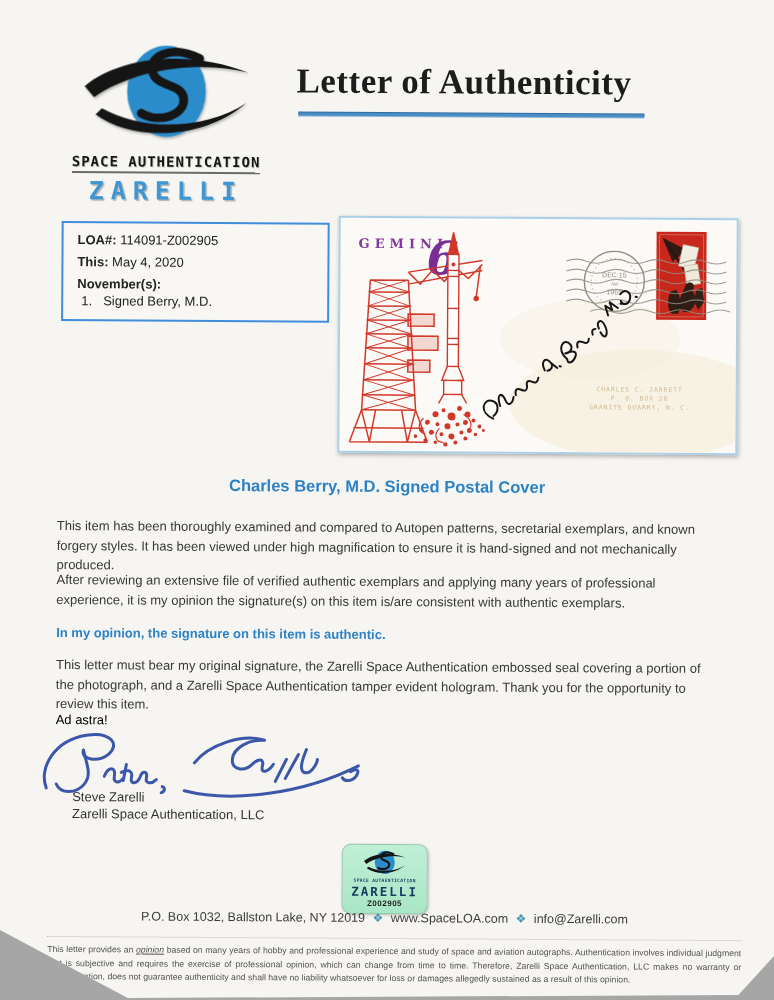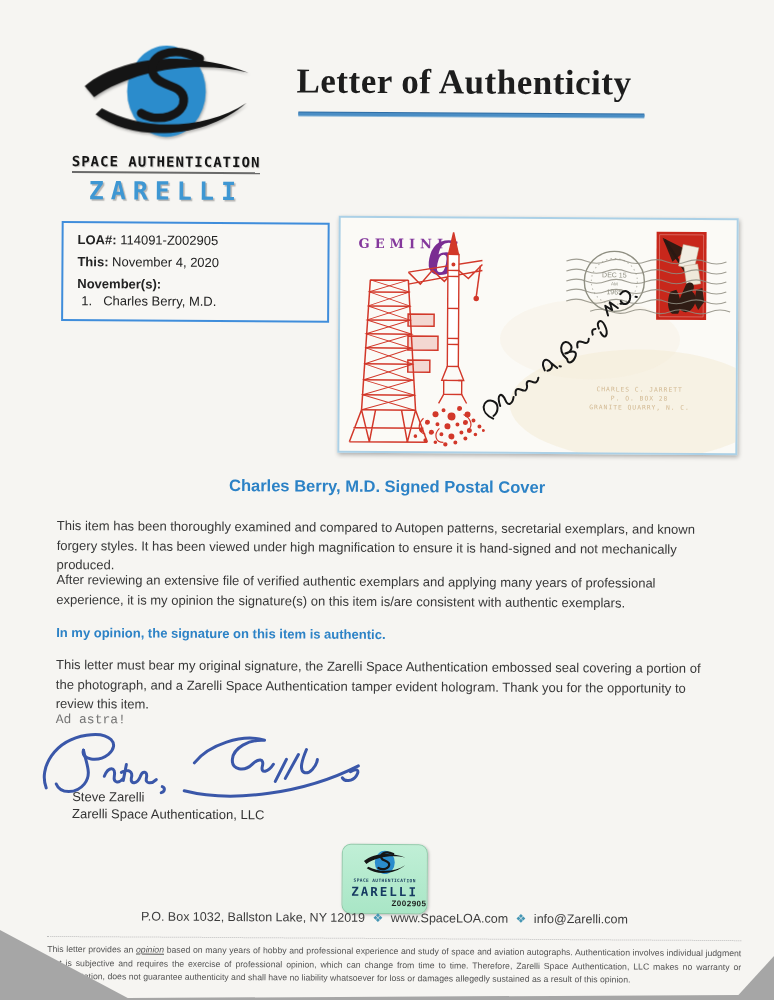--- a/index.html
+++ b/index.html
@@ -35,33 +35,33 @@
   .cover{position:absolute;left:337px;top:216px;width:396px;height:233px;background:#fbfaf6;
     border:2px solid #abd0e6;box-shadow:1px 2px 4px rgba(0,0,0,.3);}
   .cover svg{display:block;width:100%;height:100%;}
 
   
   .item-title{position:absolute;left:0;top:477px;width:774px;text-align:center;
     font-size:16.5px;font-weight:bold;color:#2c82c6;}
   .bodypara{position:absolute;left:57px;width:664px;font-size:13px;line-height:19.5px;color:#383838;}
   .p1{top:518px;} .p2{top:572px;} .p3{top:657px;}
   .opinion{position:absolute;left:57px;top:627px;width:664px;font-size:13px;font-weight:bold;color:#2c82c6;}
-  .closing{position:absolute;left:57px;top:714px;font-size:13px;color:#737373;font-family:Liberation Mono, monospace;}
+  .closing{position:absolute;left:57px;top:714px;font-size:13px;color:#000000;}
   .sig-script{position:absolute;left:36px;top:726px;width:344px;height:80px;}
   .signer-name{position:absolute;left:74px;top:791px;font-size:13px;color:#333;text-align:right;}
   .signer-co{position:absolute;left:74px;top:808px;font-size:13px;color:#333;}
 
   
   .seal{position:absolute;left:344px;top:844px;width:86px;height:70px;border-radius:9px;
     background:linear-gradient(180deg,#c0efd6,#a9e6c6);border:1px solid #8cc9a7;
     box-shadow:1px 1px 3px rgba(0,0,0,.25);text-align:center;padding-top:3px;box-sizing:border-box;}
   .seal .mini-logo{width:46px;height:30px;display:block;margin:0 auto;}
   .seal-org{font-family:"DejaVu Sans Mono",monospace;font-size:4.5px;font-weight:bold;color:#17395c;letter-spacing:.4px;}
   .seal-brand{font-family:"DejaVu Sans Mono",monospace;font-size:12.5px;font-weight:bold;color:#163a61;letter-spacing:2px;margin-top:1px;}
-  .seal-serial{font-size:8px;font-weight:bold;color:#1b1b1b;letter-spacing:.5px;text-align:right;}
+  .seal-serial{font-size:8px;font-weight:bold;color:#1b1b1b;letter-spacing:.5px;}
 
   
   .footer-line{position:absolute;left:0;top:911px;width:774px;text-align:center;font-size:12.5px;color:#3c3c3c;}
   .footer-line .sep{color:#4596b4;font-size:12px;padding:0 4px;}
   .disclaimer{position:absolute;left:50px;top:938px;width:694px;border-top:1px dotted #bdbdbd;
     padding-top:6px;font-size:8.7px;line-height:13.5px;color:#535353;text-align:justify;}
   .disclaimer i{font-style:italic;text-decoration:underline;}
 </style>
 </head>
 <body>
@@ -92,25 +92,25 @@
       <div class="letter-title">Letter of Authenticity</div>
       <div class="title-underline"></div>
 
       <div class="loa-box">
         <div class="loa-row">
           <b>LOA#:</b>
           <span>114091-Z002905</span>
         </div>
         <div class="loa-row">
           <b>This:</b>
-          <span>November 4, 2020</span>
+          <span>May 4, 2020</span>
         </div>
         <div><b>November(s):</b></div>
         <div class="sig-item">
-          <span class="num">1.</span><span>Charles Berry, M.D.</span>
+          <span class="num">1.</span><span>Signed Berry, M.D.</span>
         </div>
       </div>
 
       <div class="cover">
         <svg viewBox="0 0 396 233">
           <ellipse cx="300" cy="185" rx="130" ry="55" fill="#f3e6cb" opacity=".4"></ellipse>
           <ellipse cx="250" cy="120" rx="90" ry="40" fill="#f6ecd8" opacity=".3"></ellipse>
 
           <text x="18" y="30" font-family="DejaVu Serif,serif" font-size="13" font-weight="bold" letter-spacing="5" fill="#84389c">GEMINI</text>
           <text x="86" y="56" font-family="DejaVu Serif,serif" font-size="46" font-weight="bold" font-style="italic" fill="#7a2d92">6</text>

